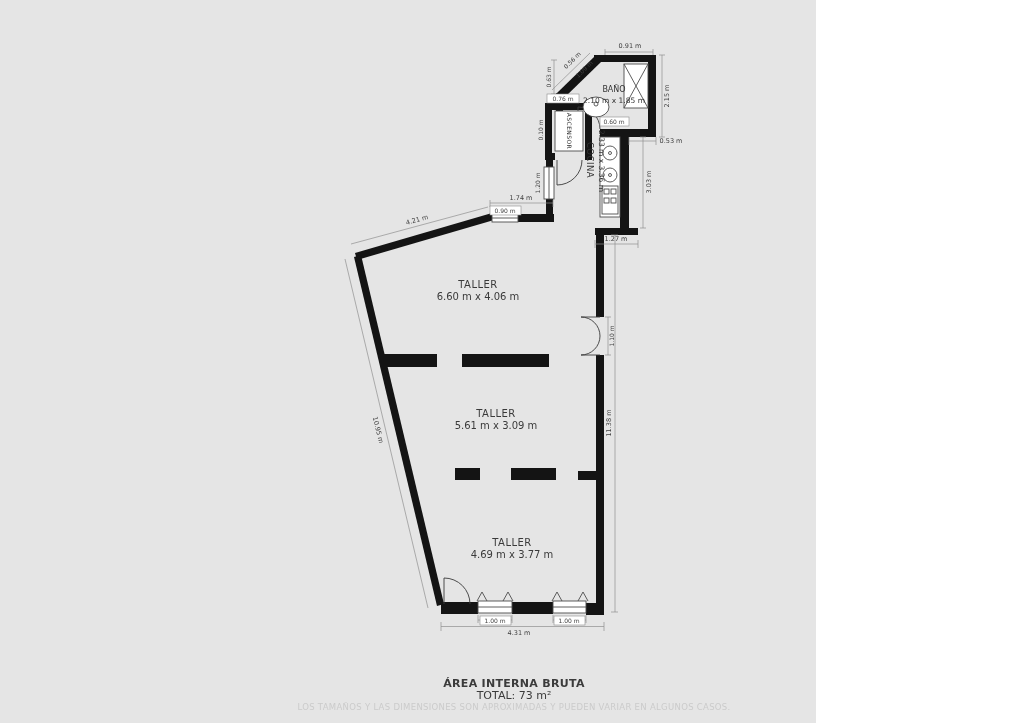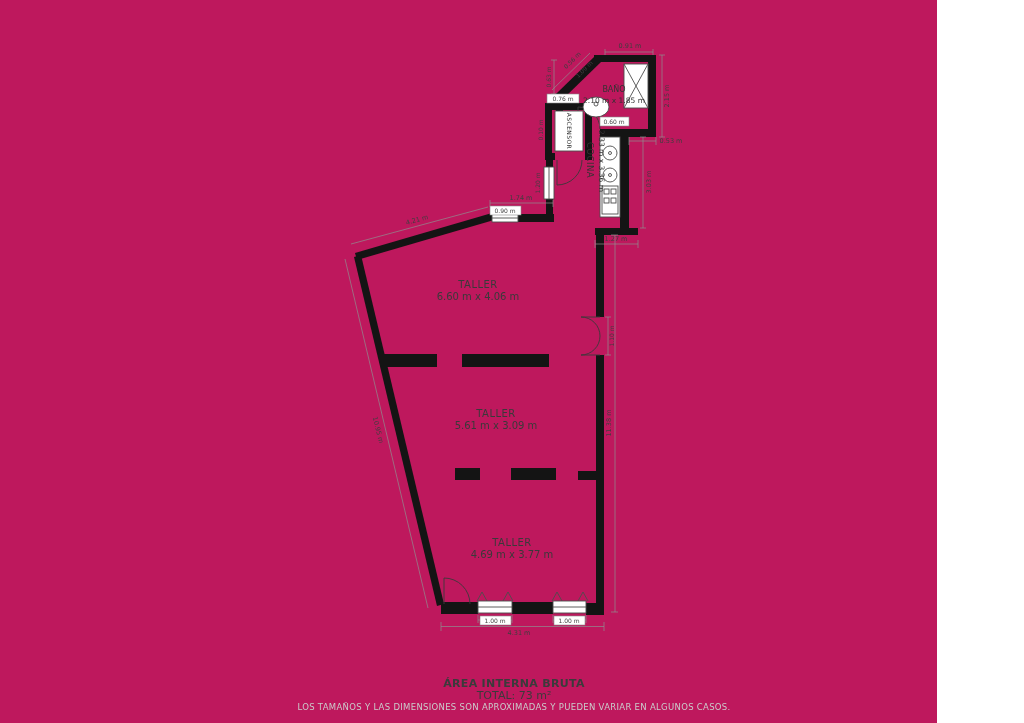--- a/index.html
+++ b/index.html
@@ -1,16 +1,16 @@
 <!DOCTYPE html>
 <html><head>
 <meta charset="utf-8">
 <style>
   html,body{margin:0;padding:0;background:#fff;}
-  .canvas{position:relative;width:937px;height:723px;background:#be185d;overflow:hidden;
+  .canvas{position:relative;width:816px;height:723px;background:#e5e5e5;overflow:hidden;
           font-family:"DejaVu Sans", sans-serif;}
   svg{position:absolute;left:0;top:0;}
   .wall{fill:#141414;stroke:none;}
   .thin{stroke:#4d4d4d;stroke-width:.9;fill:none;}
   .fix{stroke:#4d4d4d;stroke-width:.9;fill:#ffffff;}
   .door{stroke:#3a3a3a;stroke-width:.9;fill:none;}
   .win{fill:#ffffff;stroke:#4d4d4d;stroke-width:.9;}
   .dim{stroke:#8f8f8f;stroke-width:.7;fill:none;}
   .box{fill:#ffffff;stroke:#8a8a8a;stroke-width:.6;}
   text{text-anchor:middle;dominant-baseline:central;fill:#3f3f3f;

